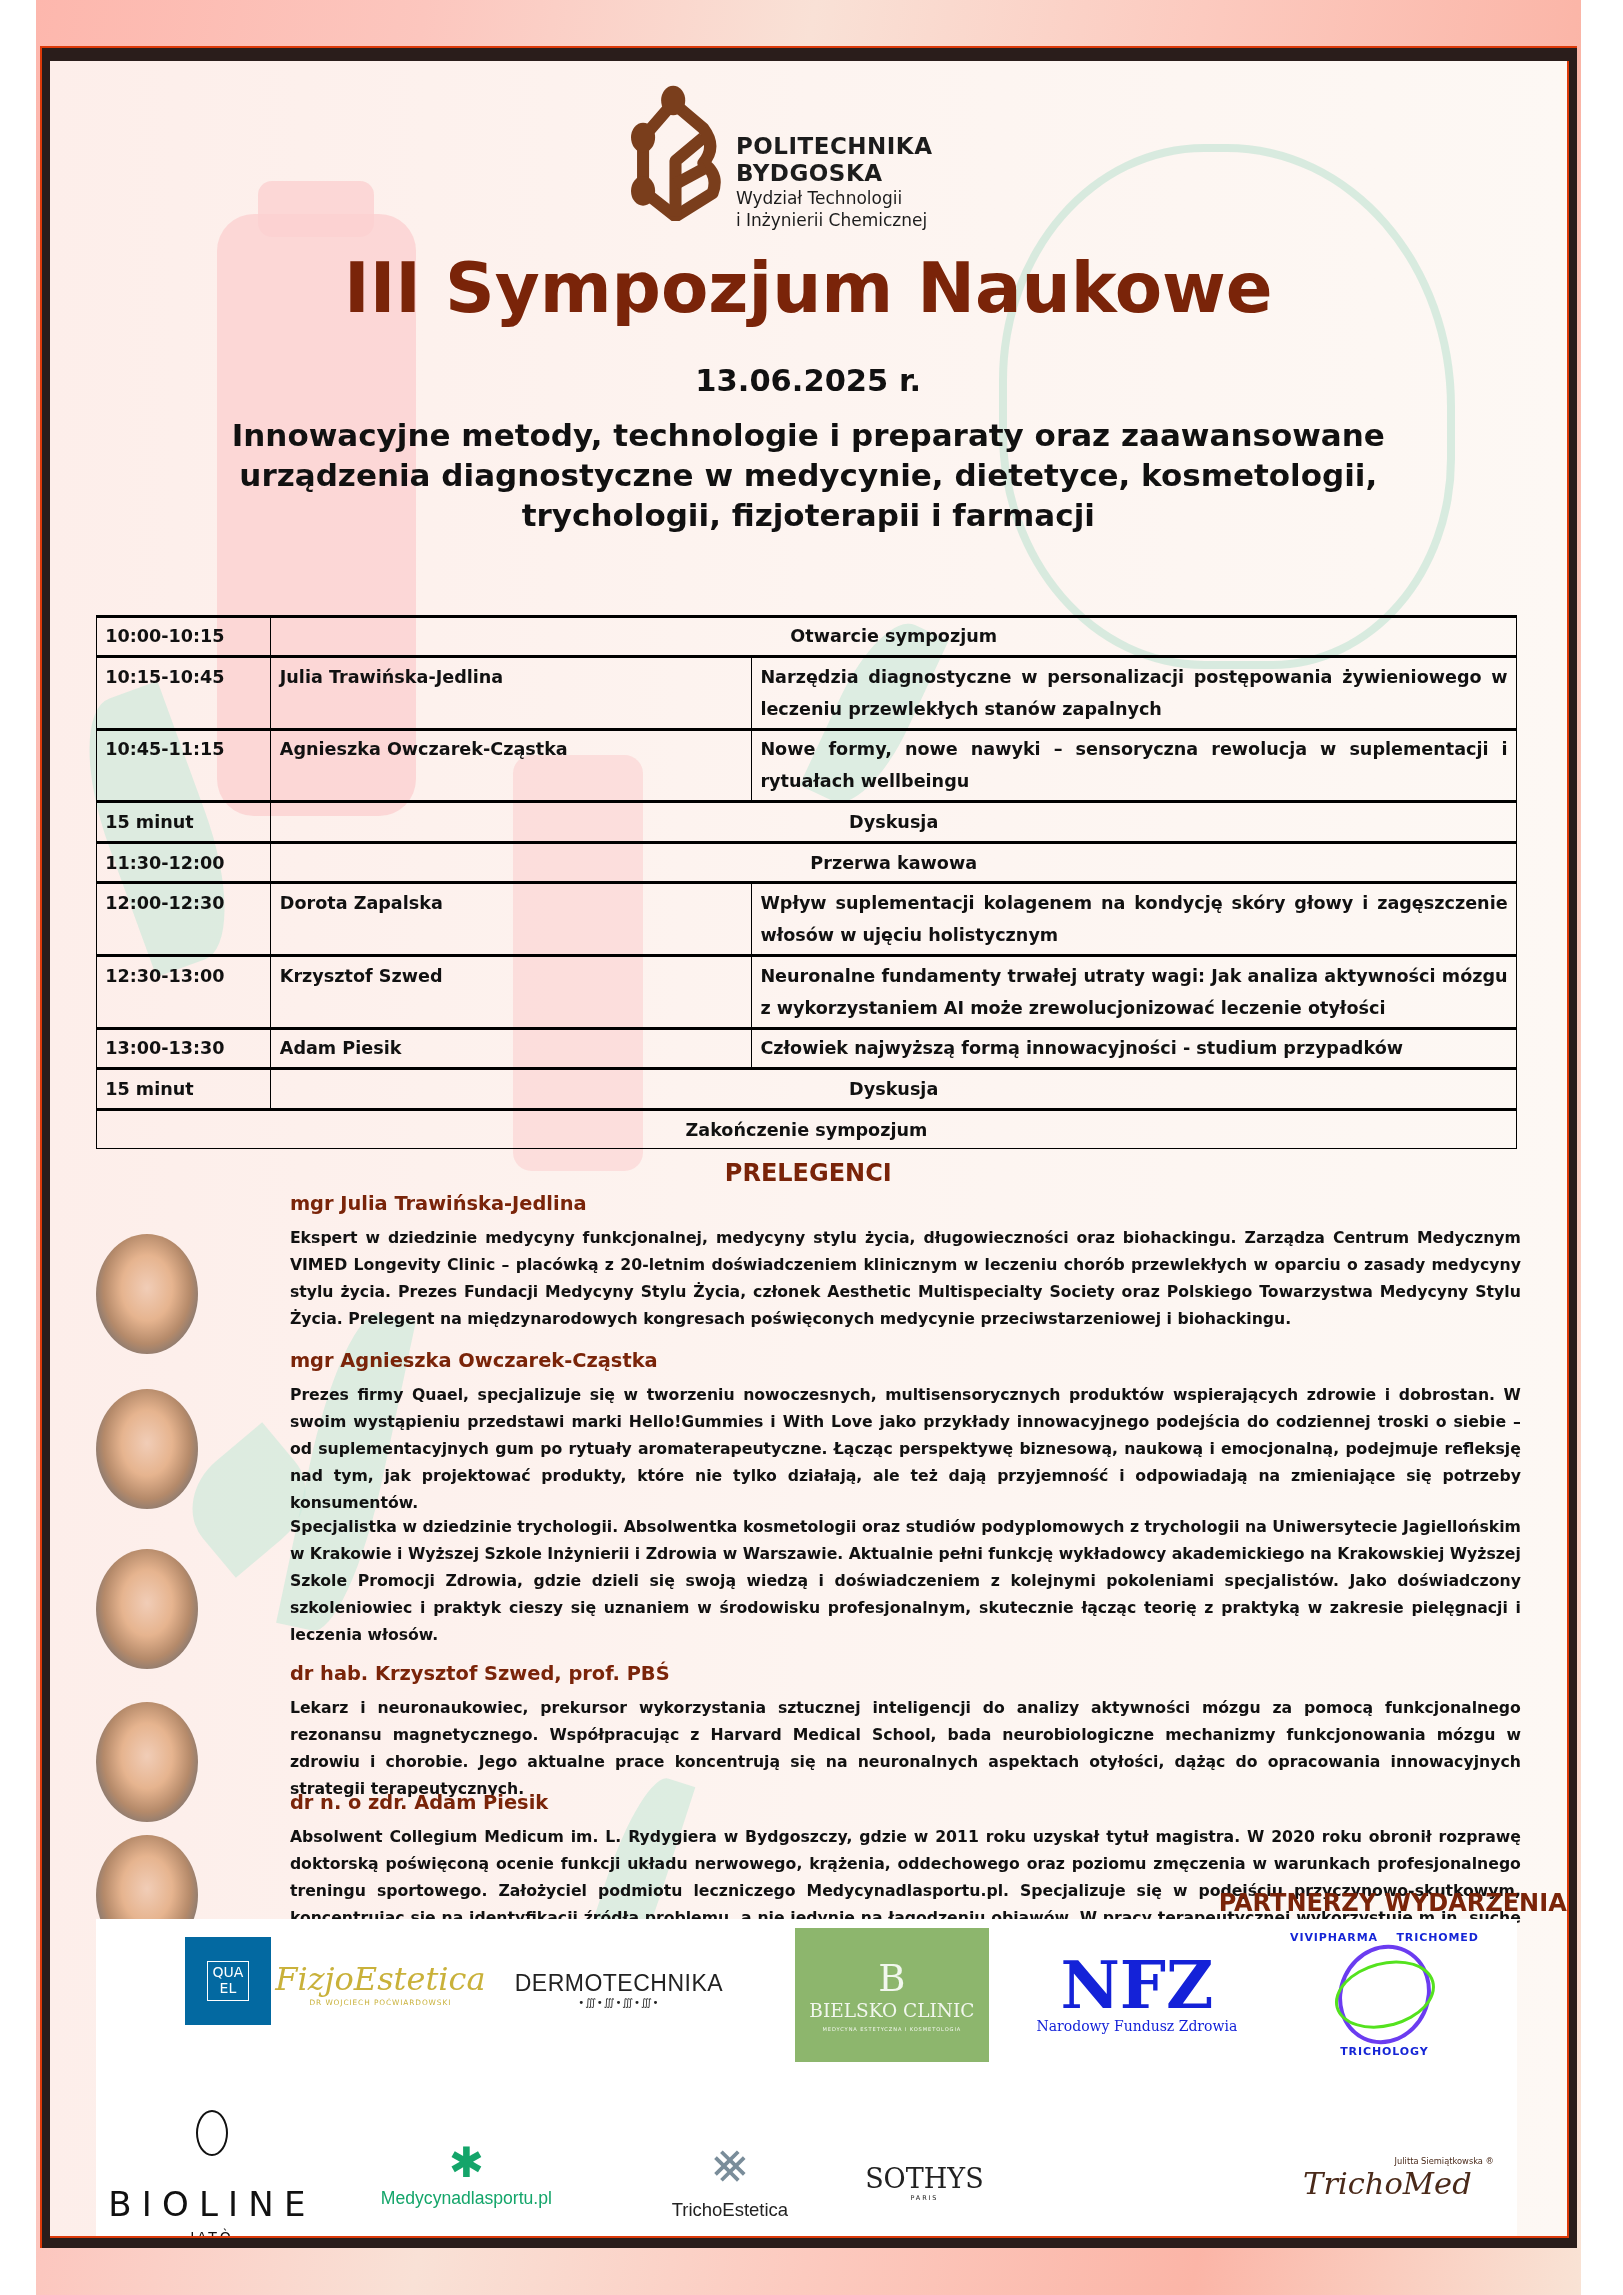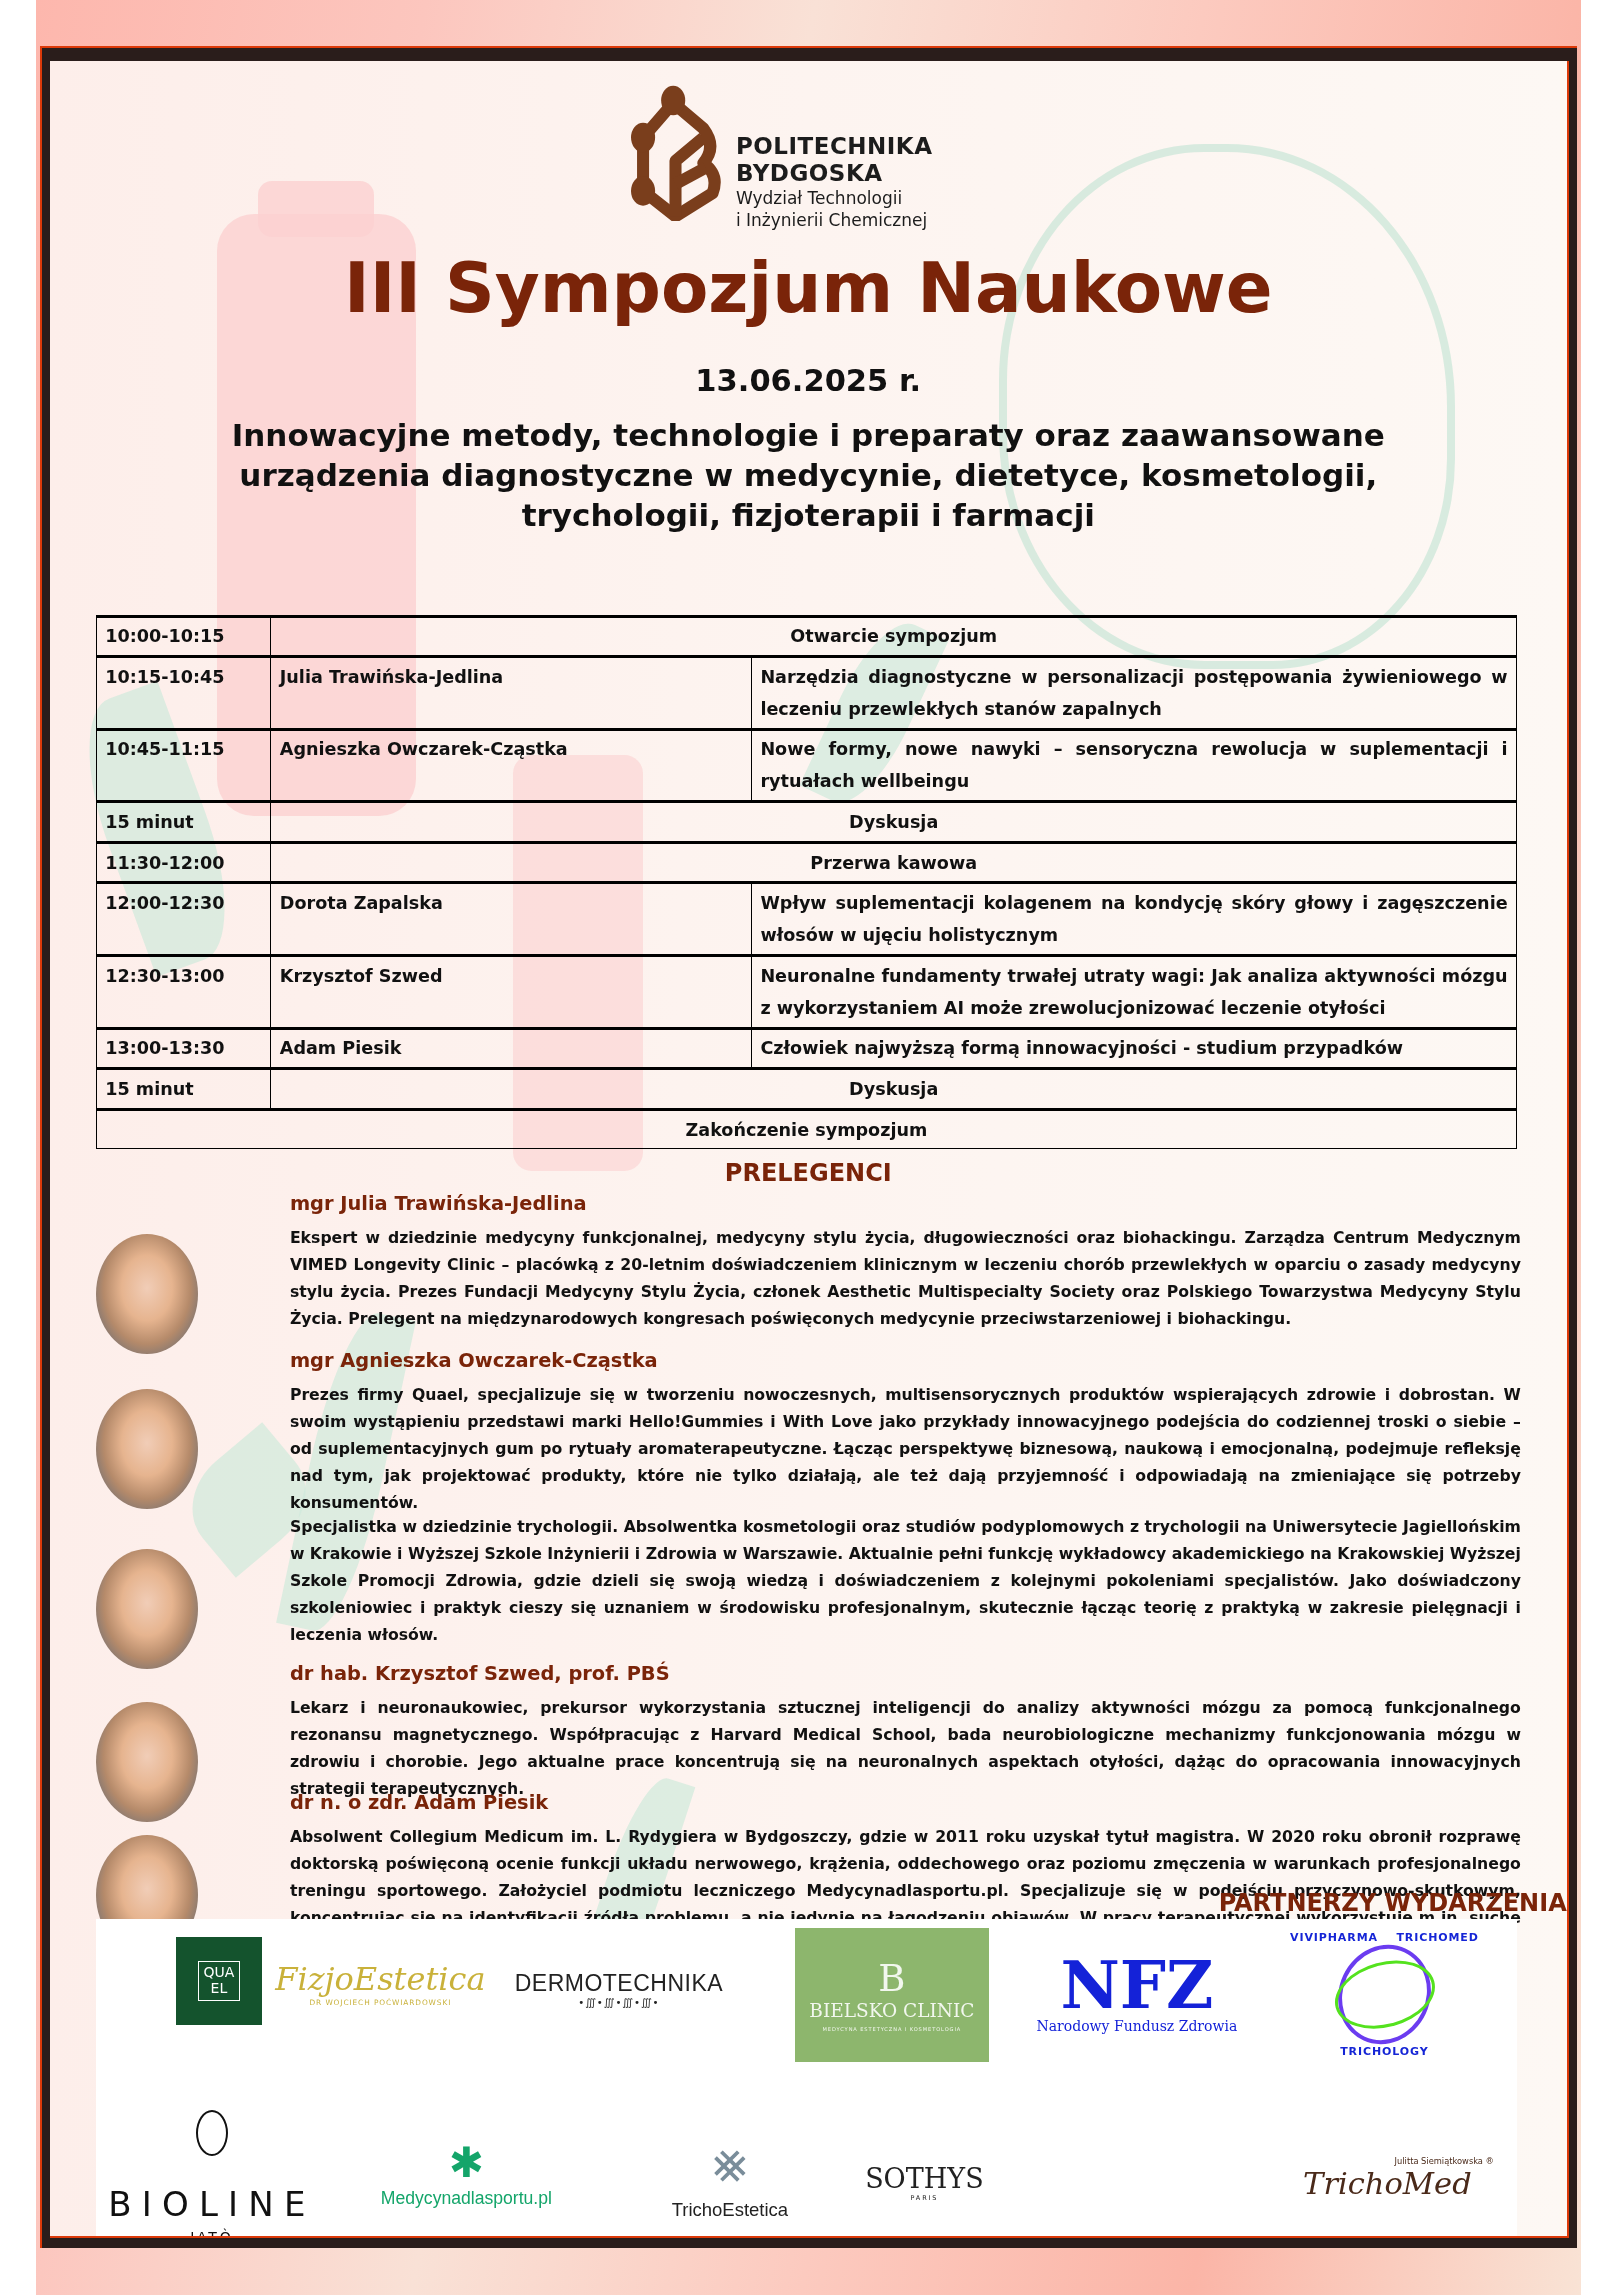--- a/index.html
+++ b/index.html
@@ -87,21 +87,21 @@
   }
   .speaker .info { position: absolute; left: 194px; right: 0; }
   .speaker .name { color: #7a2409; font-weight: bold; font-size: 19.4px; line-height: 28px; }
   .speaker .bio { color: #111; font-weight: bold; font-size: 15.7px; line-height: 27px; text-align: justify; margin-top: 6.5px; }
 
   
   .partners-box {
     position: absolute; left: 46px; top: 1858px; width: 1421px; height: 340px; background: #fff;
   }
   .plogo { position: absolute; display: flex; align-items: center; justify-content: center; flex-direction: column; }
-  .p-quael { left: 80px; top: 18.5px; width: 86px; height: 88px; background: #14532d; color: #fff; }
+  .p-quael { left: 89px; top: 18.5px; width: 86px; height: 88px; background: #0369a1; color: #fff; }
   .p-quael span { border: 1.9px solid #fff; padding: 3.7px 4.6px; font-size: 14px; line-height: 15.7px; text-align: center; font-family: "DejaVu Sans", sans-serif; }
   .p-fizjo { left: 185px; top: 25.4px; width: 199px; height: 79px; color: #c9b13a; }
   .p-fizjo .big { font-family: "DejaVu Serif", serif; font-style: italic; font-size: 32px; }
   .p-fizjo .small { font-size: 7.4px; letter-spacing: 0.9px; }
   .p-dermo { left: 435px; top: 42px; width: 176px; height: 56px; color: #222; }
   .p-dermo .big { font-family: "Liberation Sans Narrow", "Liberation Sans", sans-serif; font-size: 23px; letter-spacing: 0.5px; }
   .p-dermo .dna { font-size: 10.2px; letter-spacing: 0.9px; }
   .p-bielsko { left: 699px; top: 9.3px; width: 194px; height: 134px; background: #8db66d; color: #f2f7ee; }
   .p-bielsko .mono { font-family: "DejaVu Serif", serif; font-size: 37px; line-height: 42px; }
   .p-bielsko .big { font-family: "DejaVu Serif", serif; font-size: 18.5px; }

